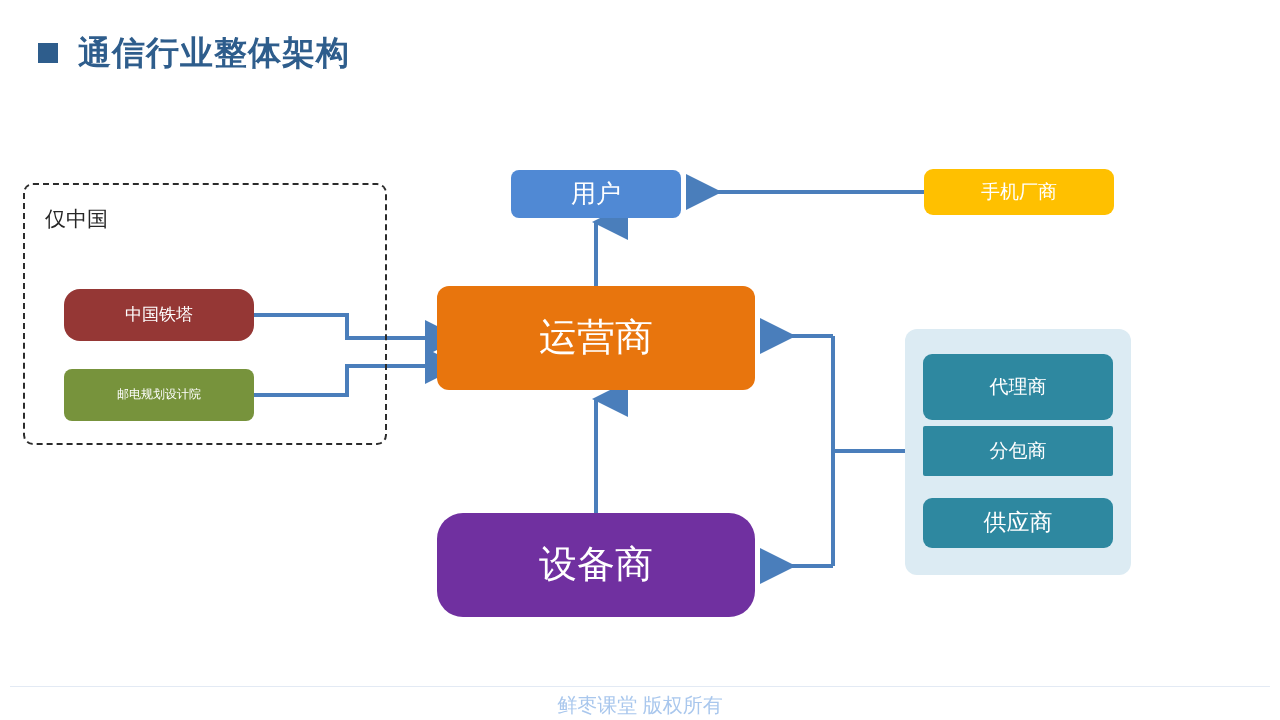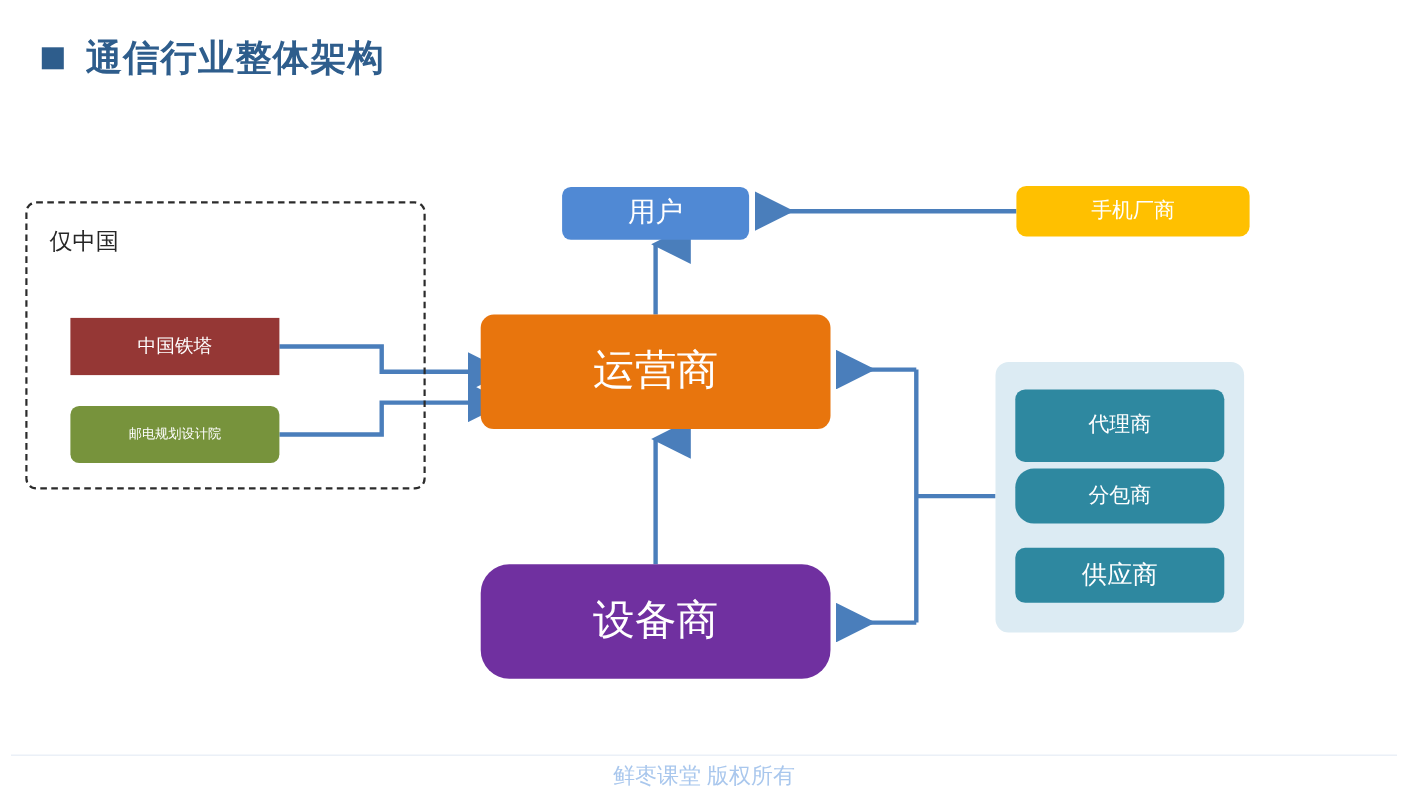--- a/index.html
+++ b/index.html
@@ -85,21 +85,21 @@
     top: 205px;
     font-size: 21px;
     color: #262626;
   }
 
   
   #node-tower {
     left: 64px; top: 289px; width: 190px; height: 52px;
     background: #953735;
     font-size: 17px;
-    border-radius: 0;
+    border-radius: 16px;
   }
   #node-design-institute {
     left: 64px; top: 369px; width: 190px; height: 52px;
     background: #77933C;
     font-size: 12px;
     border-radius: 8px;
   }
 
   
   #node-user {
@@ -116,42 +116,42 @@
   }
   #node-equipment-vendor {
     left: 437px; top: 513px; width: 318px; height: 104px;
     background: #7030A0;
     font-size: 38px;
     border-radius: 26px;
   }
 
   
   #node-phone-maker {
-    left: 924px; top: 169px; width: 212px; height: 46px;
+    left: 924px; top: 169px; width: 190px; height: 46px;
     background: #FFC000;
     font-size: 19px;
     border-radius: 9px;
   }
   #partners-panel {
     position: absolute;
     left: 905px; top: 329px; width: 226px; height: 246px;
     background: #DCEBF3;
     border-radius: 12px;
   }
   #node-agent {
     left: 923px; top: 354px; width: 190px; height: 66px;
     background: #2E88A0;
     font-size: 19px;
     border-radius: 9px;
   }
   #node-subcontractor {
     left: 923px; top: 426px; width: 190px; height: 50px;
     background: #2E88A0;
     font-size: 19px;
-    border-radius: 17px;
+    border-radius: 2px;
   }
   #node-supplier {
     left: 923px; top: 498px; width: 190px; height: 50px;
     background: #2E88A0;
     font-size: 23px;
     border-radius: 9px;
   }
 
   
   #footer-divider {

